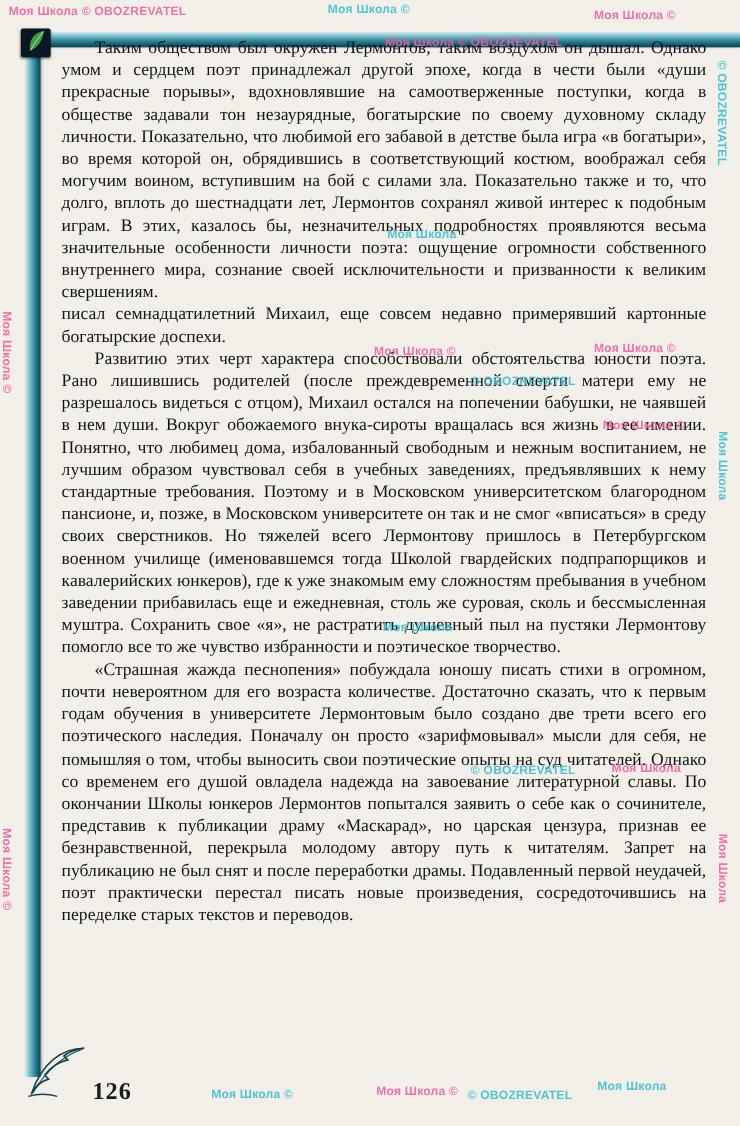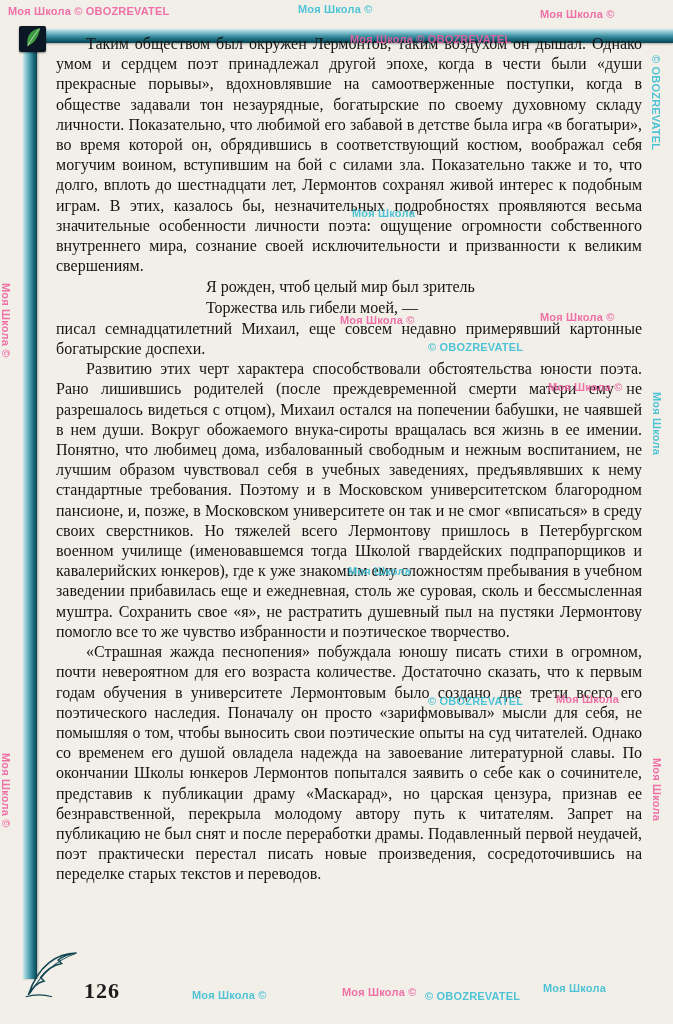--- a/index.html
+++ b/index.html
@@ -67,24 +67,20 @@
         <path d="M4 22 C8 15 12 9 17 3" stroke="#cde6c2" stroke-width="0.9" fill="none"></path>
       </svg>
     </span>
   </div>
 
   <div class="top-bar"></div>
   <div class="left-bar"></div>
 
   <div class="text-area">
     <p class="indent">Таким обществом был окружен Лермонтов; таким воздухом он дышал. Однако умом и сердцем поэт принадлежал другой эпохе, когда в чести были «души прекрасные порывы», вдохновлявшие на самоотверженные поступки, когда в обществе задавали тон незаурядные, богатырские по своему духовному складу личности. Показательно, что любимой его забавой в детстве была игра «в богатыри», во время которой он, обрядившись в соответствующий костюм, воображал себя могучим воином, вступившим на бой с силами зла. Показательно также и то, что долго, вплоть до шестнадцати лет, Лермонтов сохранял живой интерес к подобным играм. В этих, казалось бы, незначительных подробностях проявляются весьма значительные особенности личности поэта: ощущение огромности собственного внутреннего мира, сознание своей исключительности и призванности к великим свершениям.</p>
-    <div class="verse">
-      <div>Я рожден, чтоб целый мир был зритель</div>
-      <div>Торжества иль гибели моей, —</div>
-    </div>
     <p>писал семнадцатилетний Михаил, еще совсем недавно примерявший картонные богатырские доспехи.</p>
     <p class="indent">Развитию этих черт характера способствовали обстоятельства юности поэта. Рано лишившись родителей (после преждевременной смерти матери ему не разрешалось видеться с отцом), Михаил остался на попечении бабушки, не чаявшей в нем души. Вокруг обожаемого внука-сироты вращалась вся жизнь в ее имении. Понятно, что любимец дома, избалованный свободным и нежным воспитанием, не лучшим образом чувствовал себя в учебных заведениях, предъявлявших к нему стандартные требования. Поэтому и в Московском университетском благородном пансионе, и, позже, в Московском университете он так и не смог «вписаться» в среду своих сверстников. Но тяжелей всего Лермонтову пришлось в Петербургском военном училище (именовавшемся тогда Школой гвардейских подпрапорщиков и кавалерийских юнкеров), где к уже знакомым ему сложностям пребывания в учебном заведении прибавилась еще и ежедневная, столь же суровая, сколь и бессмысленная муштра. Сохранить свое «я», не растратить душевный пыл на пустяки Лермонтову помогло все то же чувство избранности и поэтическое творчество.</p>
     <p class="indent">«Страшная жажда песнопения» побуждала юношу писать стихи в огромном, почти невероятном для его возраста количестве. Достаточно сказать, что к первым годам обучения в университете Лермонтовым было создано две трети всего его поэтического наследия. Поначалу он просто «зарифмовывал» мысли для себя, не помышляя о том, чтобы выносить свои поэтические опыты на суд читателей. Однако со временем его душой овладела надежда на завоевание литературной славы. По окончании Школы юнкеров Лермонтов попытался заявить о себе как о сочинителе, представив к публикации драму «Маскарад», но царская цензура, признав ее безнравственной, перекрыла молодому автору путь к читателям. Запрет на публикацию не был снят и после переработки драмы. Подавленный первой неудачей, поэт практически перестал писать новые произведения, сосредоточившись на переделке старых текстов и переводов.</p>
   </div>
 
   <div class="footer">
     <span>
       <svg width="56" height="52" viewBox="0 0 64 56">
         <path d="M60 4 C38 4 16 18 5 52 C9 44 15 38 23 36 L19 32 C25 24 33 18 43 16 L39 12 C45 7 53 5 60 4 Z" fill="none" stroke="#134652" stroke-width="1.7"></path>
         <path d="M7 50 C20 28 38 12 58 5" stroke="#134652" stroke-width="1.2" fill="none"></path>

